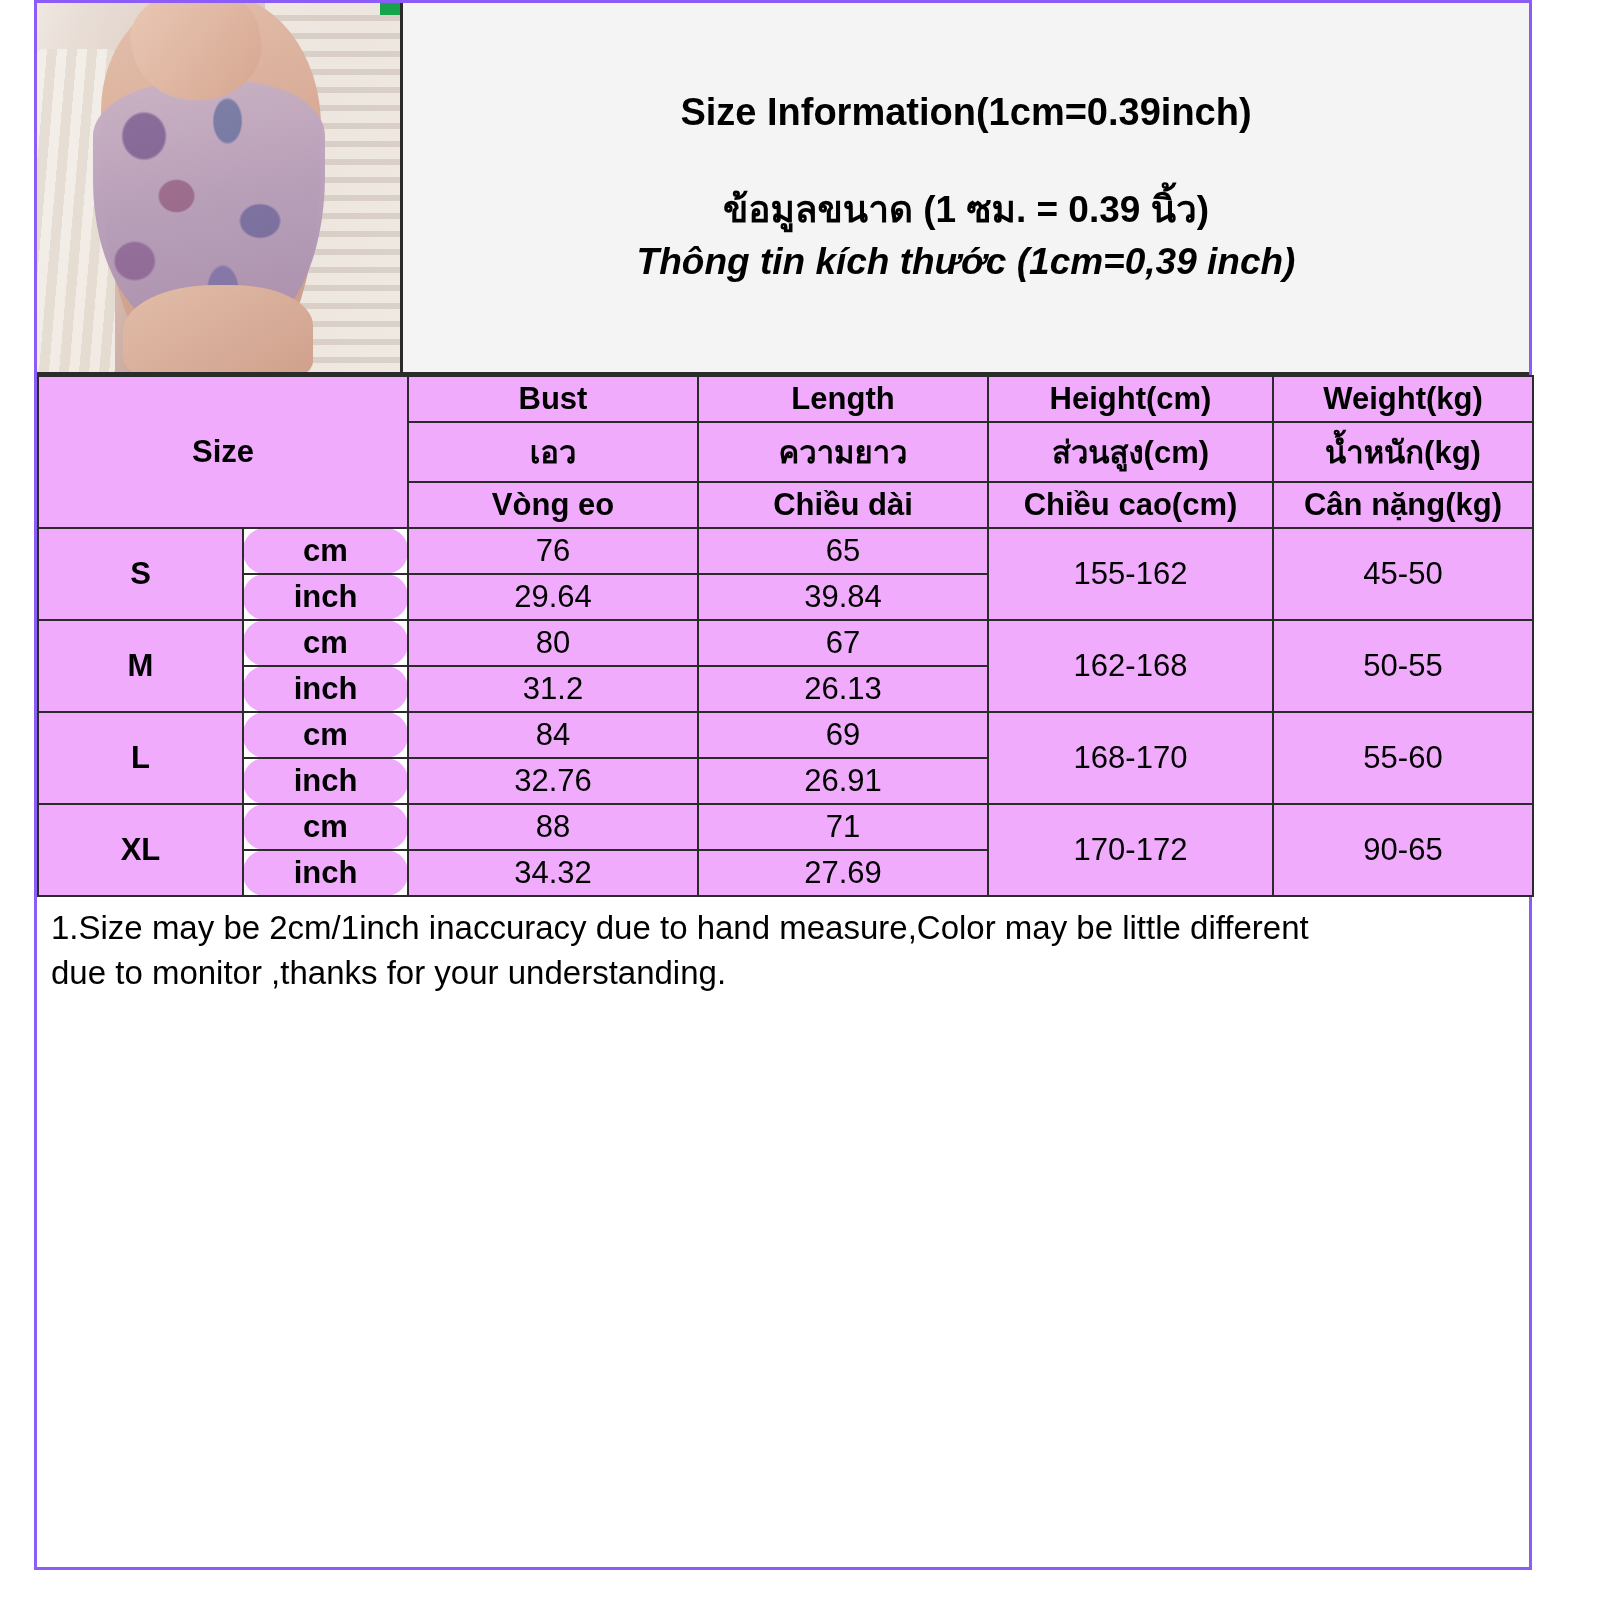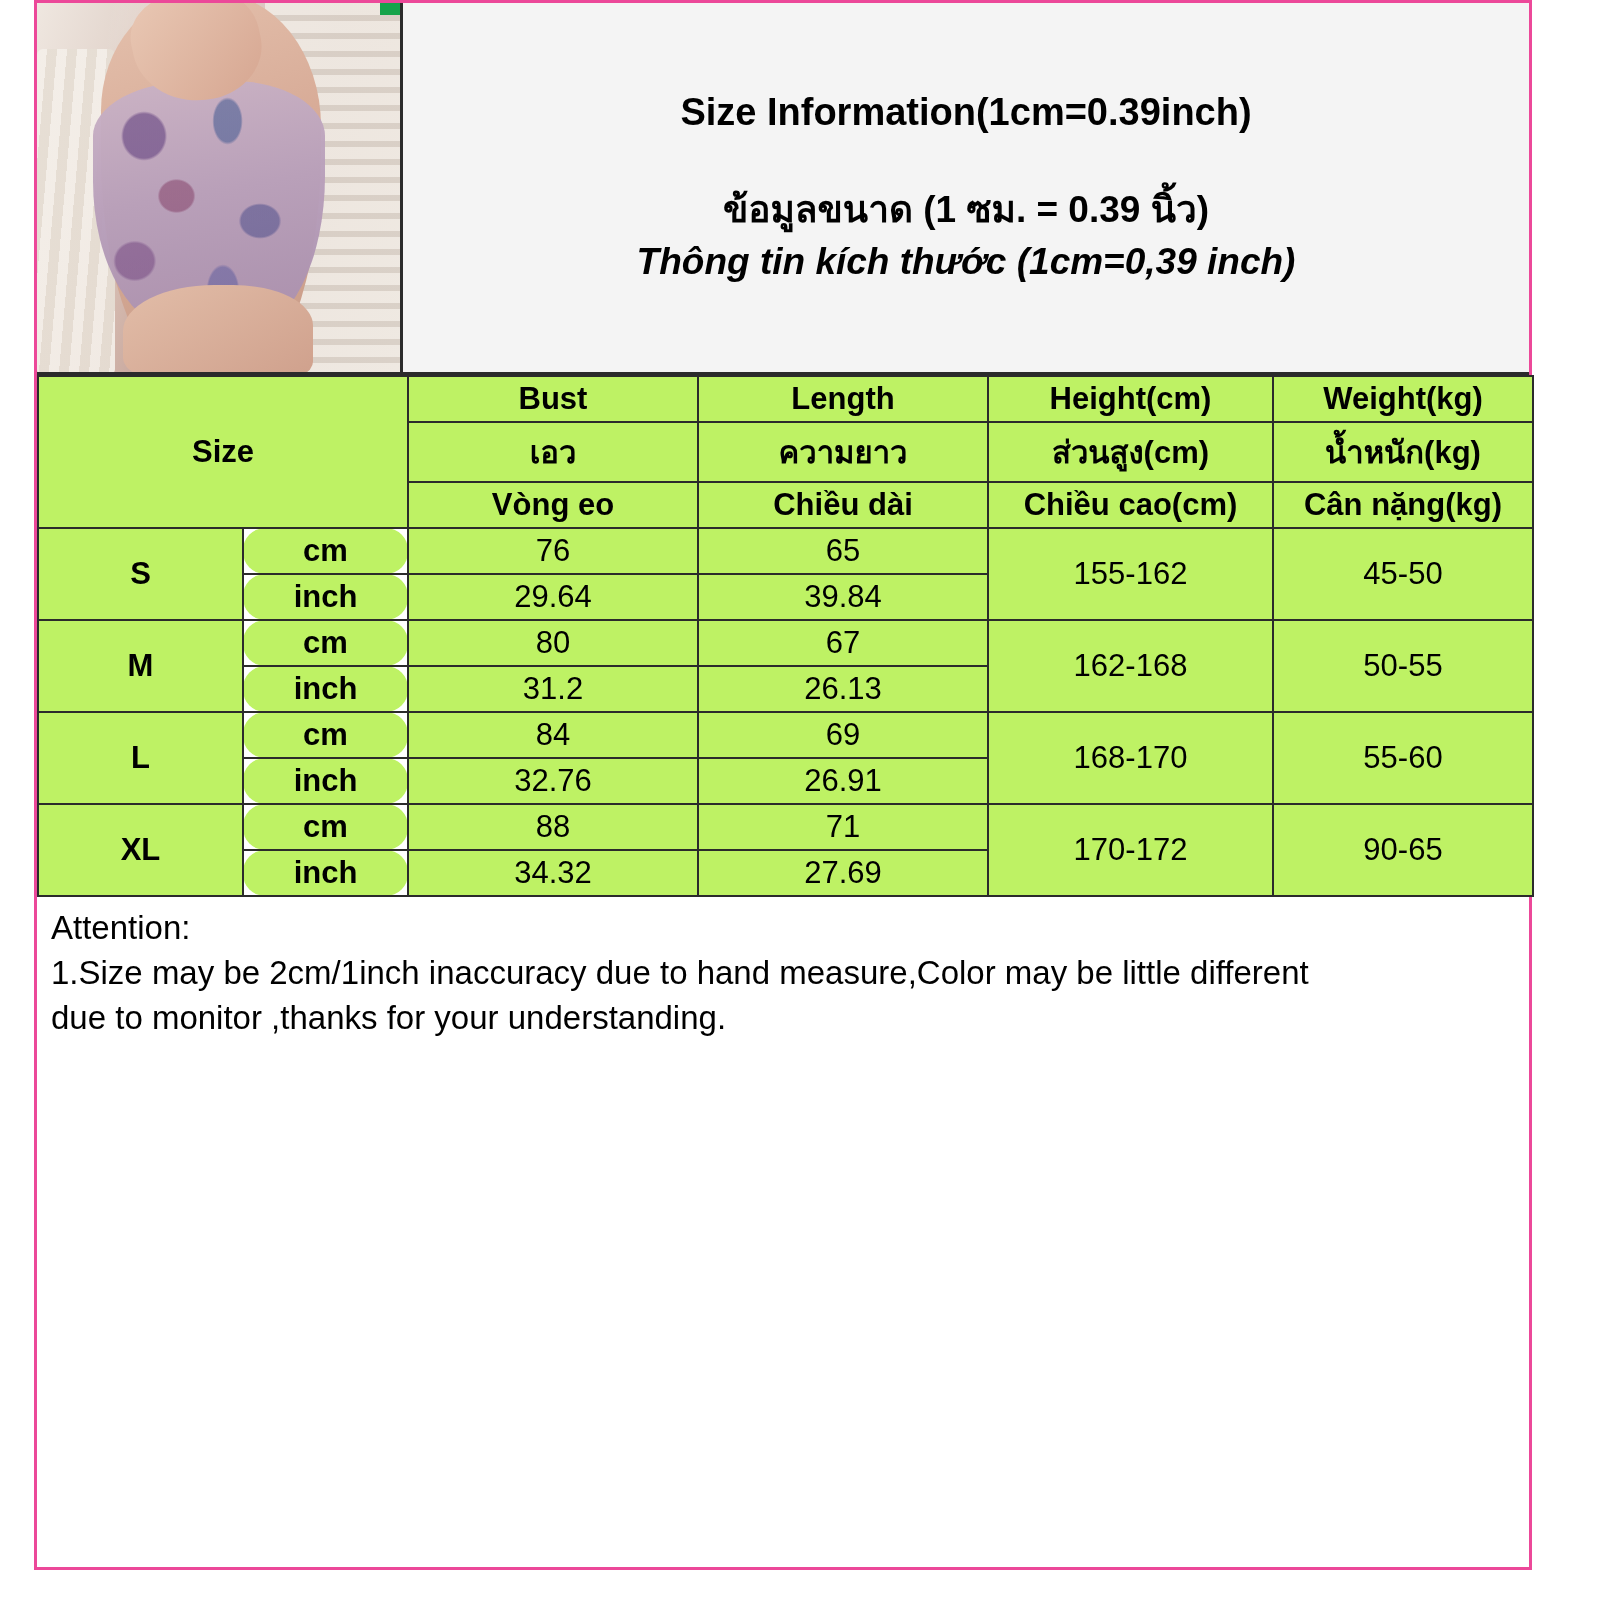--- a/index.html
+++ b/index.html
@@ -19,21 +19,21 @@
     width: 1600px;
     height: 1600px;
     box-sizing: border-box;
   }
   .frame {
     position: absolute;
     left: 34px;
     top: 0px;
     width: 1498px;
     height: 1570px;
-    border: 3px solid #ec4899;
+    border: 3px solid #8b5cf6;
     box-sizing: border-box;
     background: #ffffff;
   }
 
   
   .topband {
     display: flex;
     height: 372px;
     border-bottom: 3px solid #2b2b2b;
     box-sizing: border-box;
@@ -133,21 +133,21 @@
     width: 100%;
     border-collapse: collapse;
     table-layout: fixed;
   }
   table.size-table td {
     border: 2px solid #2b2b2b;
     text-align: center;
     vertical-align: middle;
     font-size: 31px;
     color: #000;
-    background: #bef264;
+    background: #f0abfc;
     padding: 4px 2px;
   }
   td.head {
     background: #e2e2e2;
     font-weight: bold;
     font-size: 31px;
   }
   td.head-sub {
     background: #e2e2e2;
     font-weight: bold;
@@ -300,19 +300,18 @@
         </tr>
         <tr>
           <td class="unit">inch</td>
           <td class="val">34.32</td>
           <td class="val">27.69</td>
         </tr>
       </tbody>
     </table>
 
     <div class="attention">
-      <div>Attention:</div>
       <div>1.Size may be 2cm/1inch inaccuracy due to hand measure,Color may be little different</div>
       <div>due to monitor ,thanks for your understanding.</div>
     </div>
 
   </div>
 </div>
 
 </body></html>

